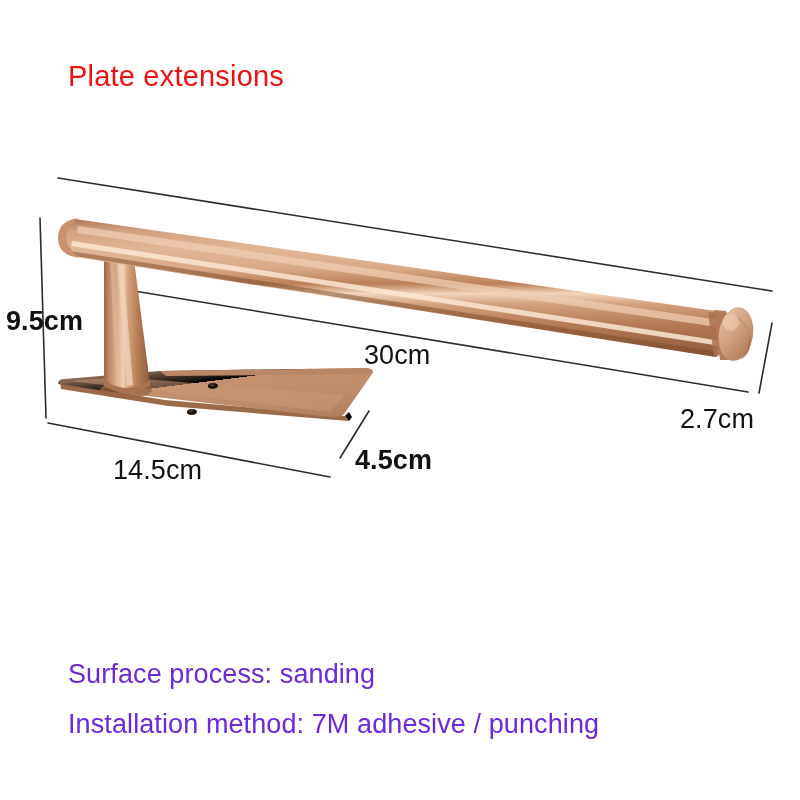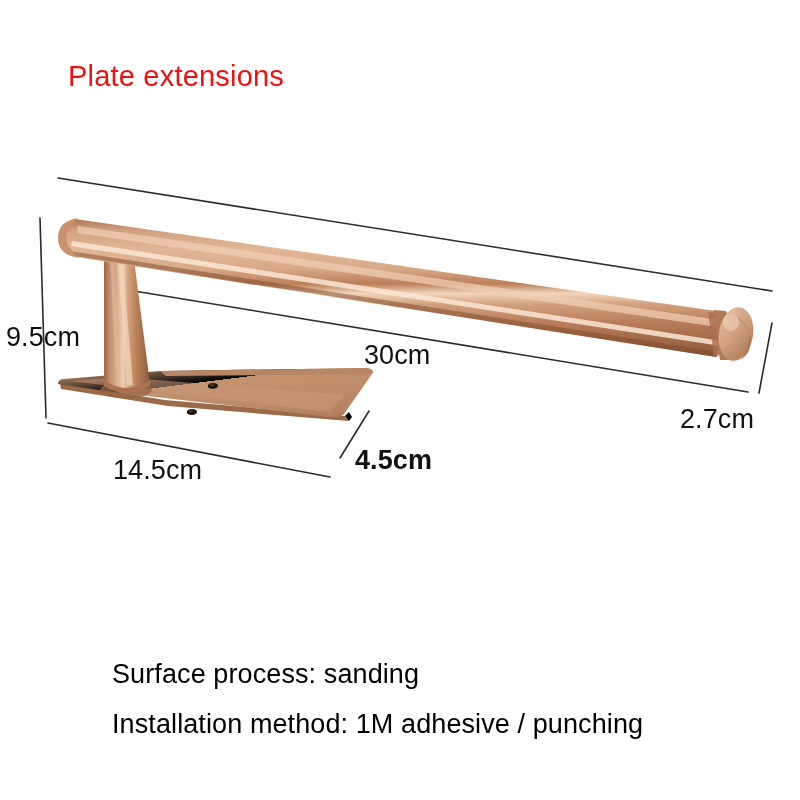--- a/index.html
+++ b/index.html
@@ -32,39 +32,38 @@
     font-size: 29px;
     font-family: "Liberation Sans", sans-serif;
     color: #ee1111;
     letter-spacing: 0.2px;
     white-space: nowrap;
   }
   .spec-line {
     position: absolute;
     font-size: 27px;
     font-family: "Liberation Sans", sans-serif;
-    color: #000000;
+    color: #6d28d9;
     white-space: nowrap;
     letter-spacing: 0.1px;
-    margin-left: 44px;
   }
   #spec-surface { left: 68px; top: 659px; }
   #spec-install { left: 68px; top: 709px; }
 
   .dim-label {
     position: absolute;
     font-size: 27px;
     font-family: "Liberation Sans", sans-serif;
     color: #111111;
     white-space: nowrap;
     letter-spacing: 0.1px;
   }
   #dim-label-336 { left: 398px; top: 200px; }
   #dim-label-30  { left: 364px; top: 340px; }
-  #dim-label-95  { left: 6px;   top: 322px; }
+  #dim-label-95  { left: 6px;   top: 306px; font-weight: bold; }
   #dim-label-145 { left: 113px; top: 455px; }
   #dim-label-45  { left: 355px; top: 445px; font-weight: bold; }
   #dim-label-27  { left: 680px; top: 404px; }
 </style>
 </head>
 <body style="background: rgb(255, 255, 255);">
 
 <div id="stage" style="background: rgb(255, 255, 255);">
 
   <svg id="diagram-svg" viewBox="0 0 800 800">
@@ -235,15 +234,15 @@
   <div class="dim-label" id="dim-label-95">9.5cm</div>
 
   <div class="dim-label" id="dim-label-145">14.5cm</div>
 
   <div class="dim-label" id="dim-label-45">4.5cm</div>
 
   <div class="dim-label" id="dim-label-27">2.7cm</div>
 
   <div class="spec-line" id="spec-surface">Surface process: sanding</div>
 
-  <div class="spec-line" id="spec-install">Installation method: 1M adhesive / punching</div>
+  <div class="spec-line" id="spec-install">Installation method: 7M adhesive / punching</div>
 
 </div>
 
 </body></html>

